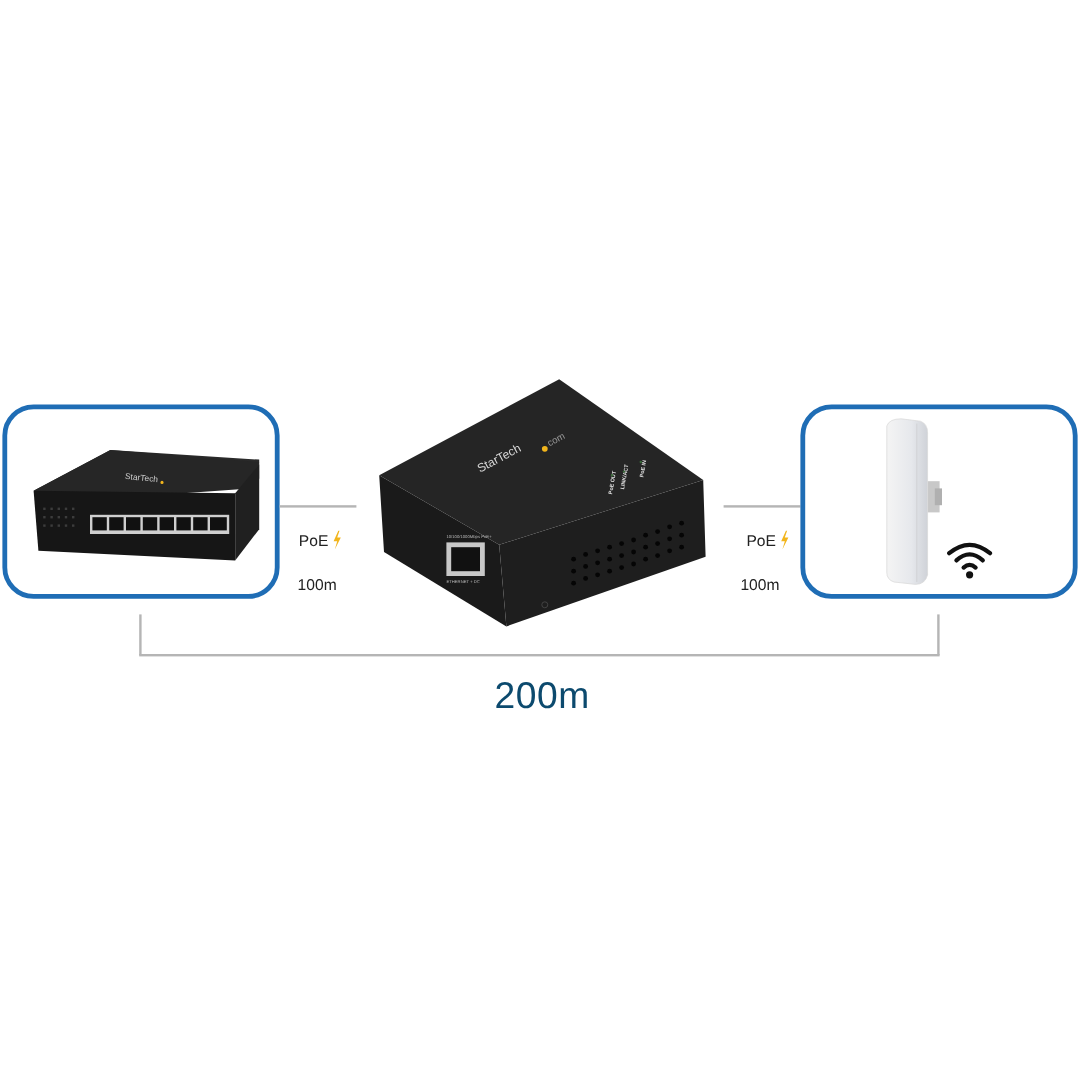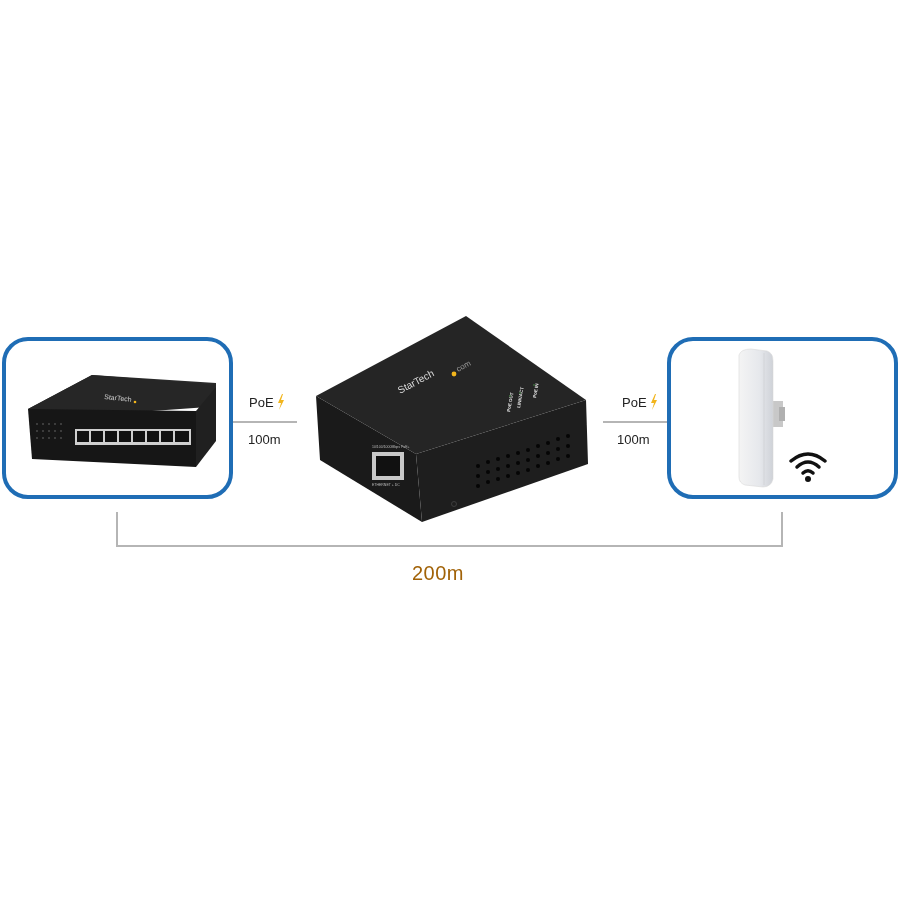--- a/index.html
+++ b/index.html
@@ -6,24 +6,24 @@
     body {
       width: 900px; height: 900px; background: #ffffff; position: relative; overflow: hidden;
       font-family: "Liberation Sans", "DejaVu Sans", sans-serif;
     }
     .abs { position: absolute; }
     .box {
       position: absolute; border: 4px solid #1f6db5; border-radius: 26px; box-sizing: border-box; background: #fff;
     }
     .hline { position: absolute; height: 1.5px; background: #b5b5b5; }
     .vline { position: absolute; width: 1.5px; background: #b5b5b5; }
-    .label { position: absolute; font-size: 13px; color: #222; }
+    .label { position: absolute; font-size: 13px; color: #222; margin-top: 48px; }
     .poe { display: flex; align-items: center; gap: 3px; }
     .bolt { display: inline-block; width: 8px; height: 16px; }
-    .dist-label { position: absolute; font-size: 20px; color: #a16207; letter-spacing: 0.5px; }
+    .dist-label { position: absolute; font-size: 31px; color: #0c4a6e; letter-spacing: 0.5px; }
   </style>
 </head>
 <body>
 
 <div class="box" style="left:2px; top:337px; width:231px; height:162px;">
   <svg class="abs" style="left:14px; top:26px;" width="200" height="110" viewBox="0 0 200 110">
 
     <polygon points="8,42 72,8 196,16 196,32 72,46" fill="#2a2a2a"></polygon>
     <polygon points="8,42 72,8 196,18 188,40 48,50" fill="#262626"></polygon>
 

